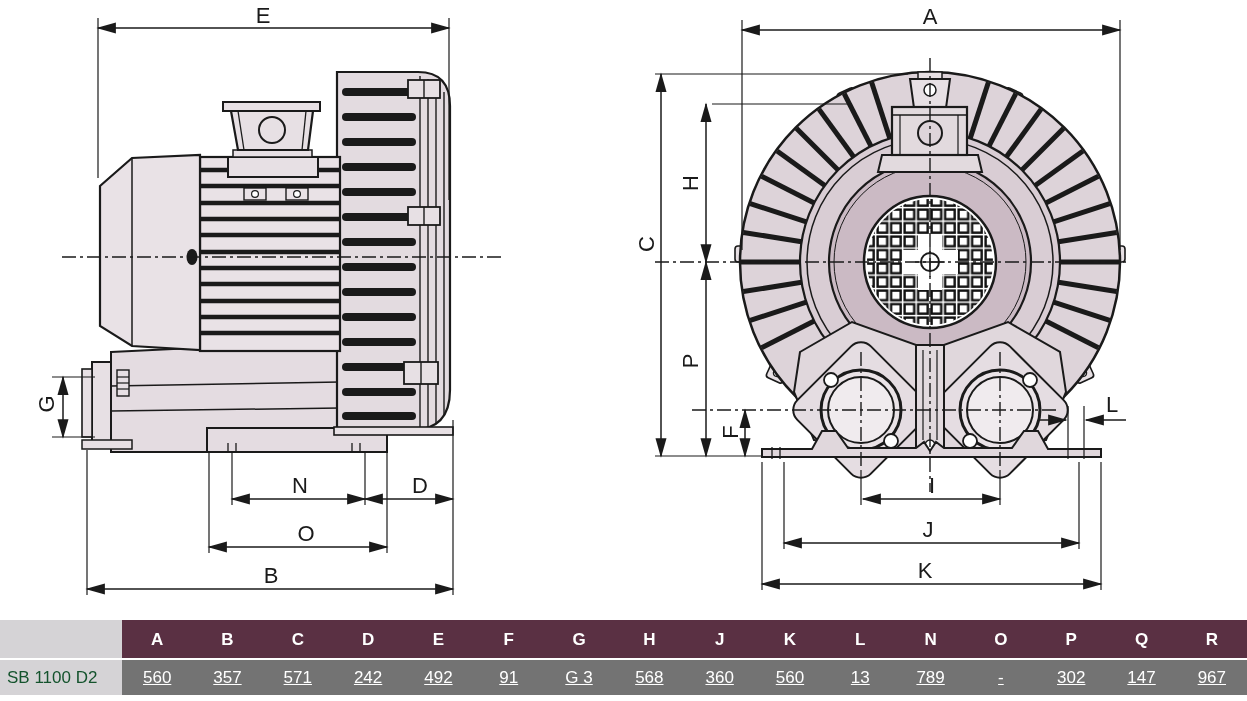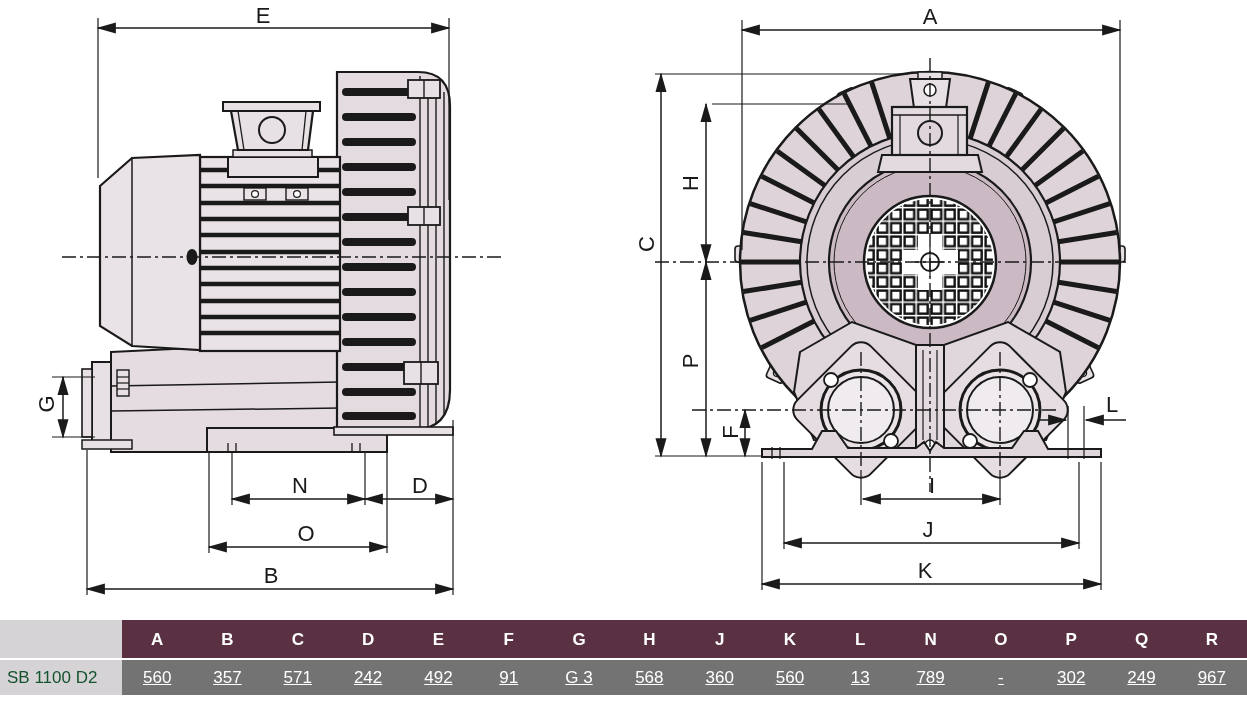--- a/index.html
+++ b/index.html
@@ -318,17 +318,17 @@
   <div class="cell val">492</div>
   <div class="cell val">91</div>
   <div class="cell val">G 3</div>
   <div class="cell val">568</div>
   <div class="cell val">360</div>
   <div class="cell val">560</div>
   <div class="cell val">13</div>
   <div class="cell val">789</div>
   <div class="cell val">-</div>
   <div class="cell val">302</div>
-  <div class="cell val">249</div>
+  <div class="cell val">147</div>
   <div class="cell val">967</div>
 </div>
 
 </div>
 
 </body></html>

